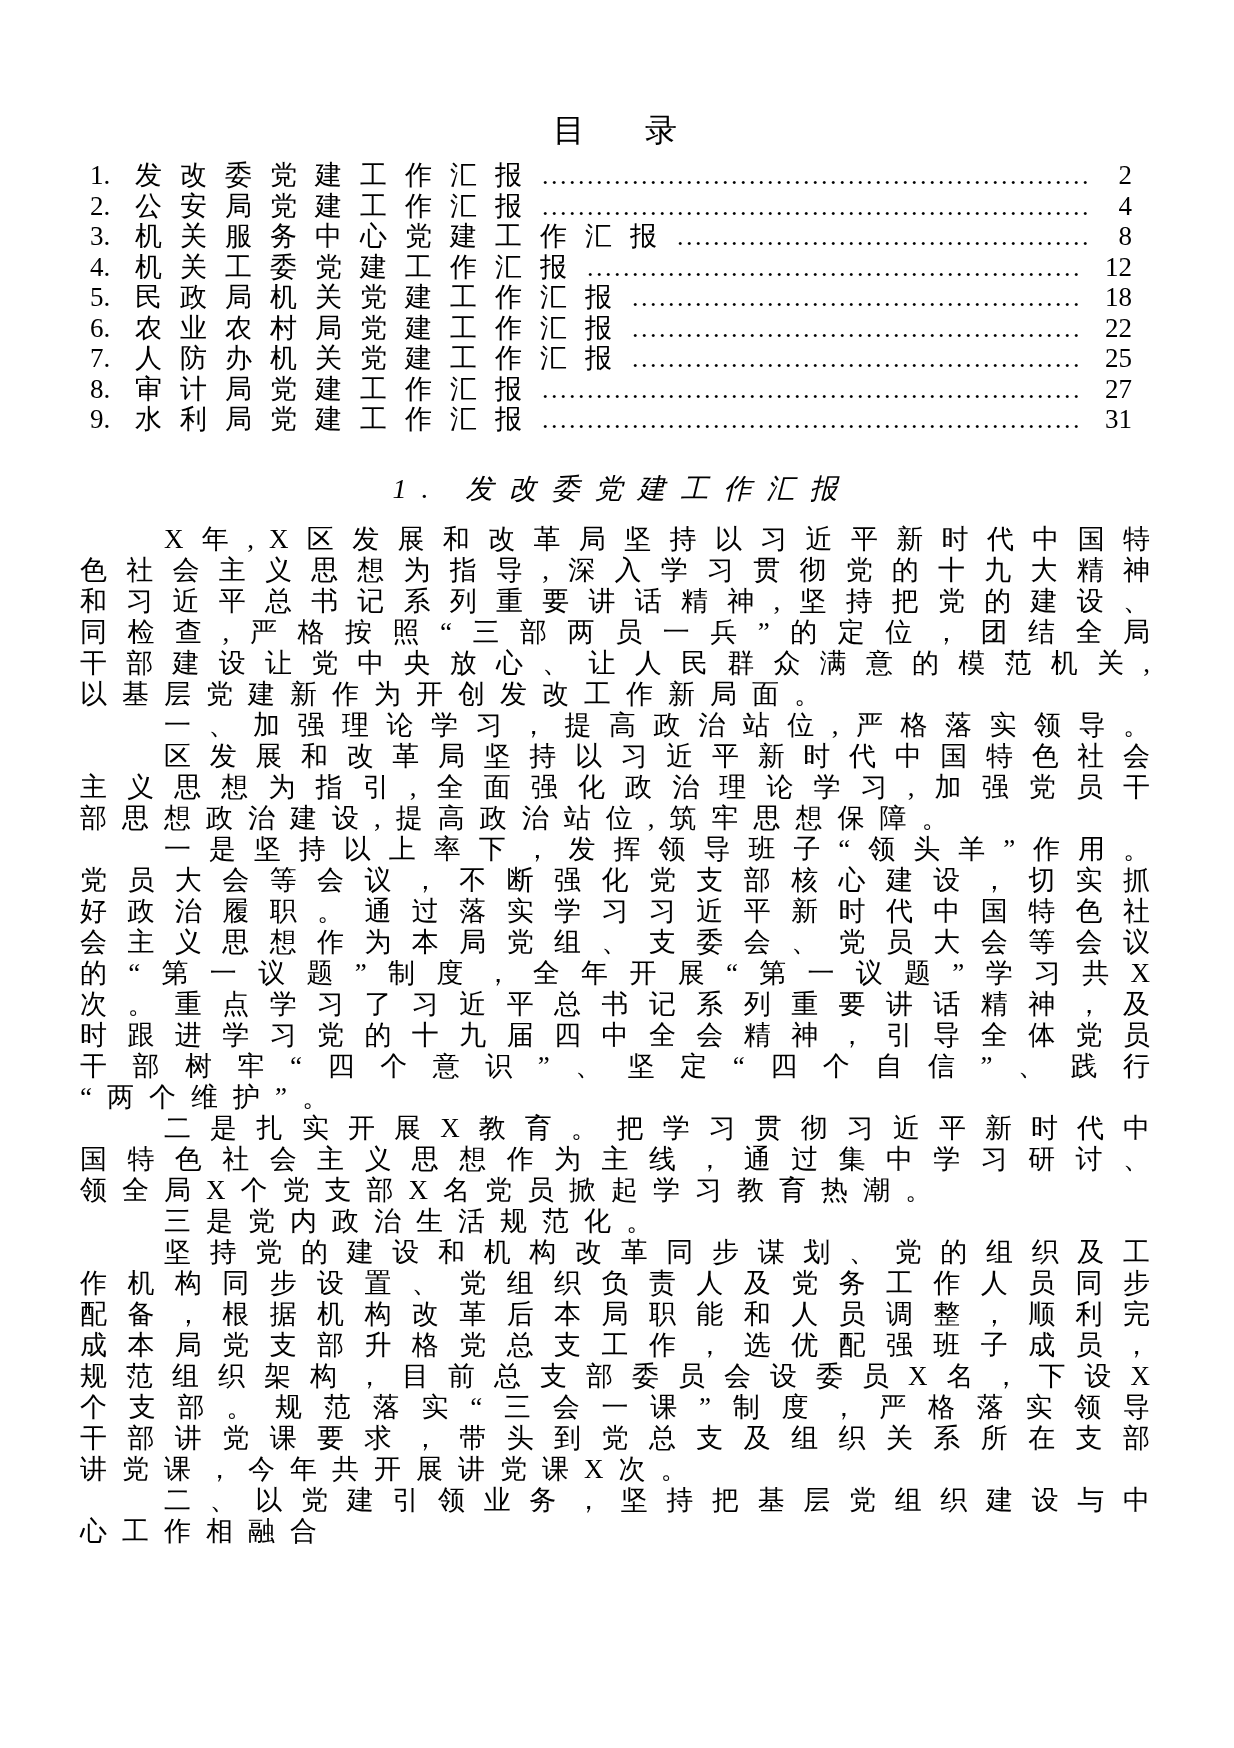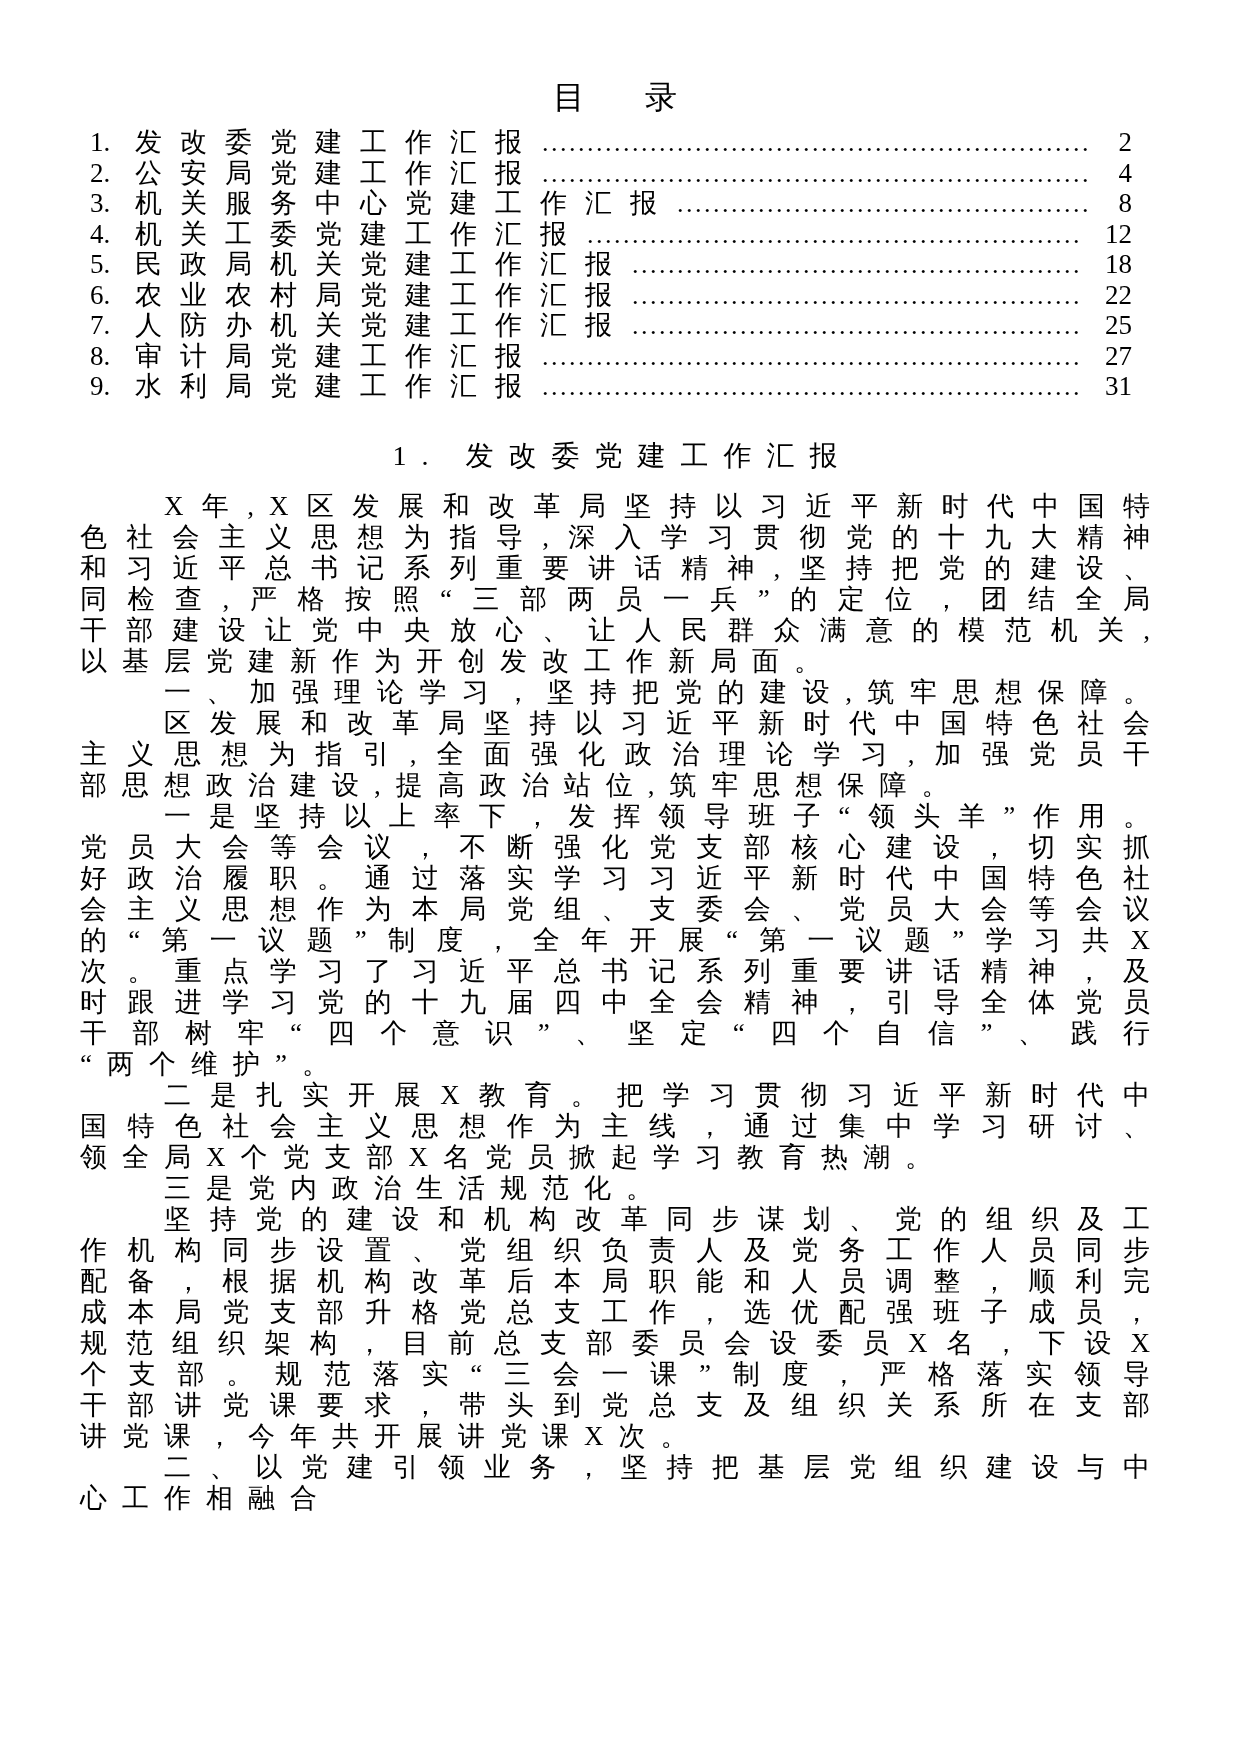--- a/index.html
+++ b/index.html
@@ -14,21 +14,21 @@
     width: 1234px;
     height: 1748px;
     margin: 0 auto;
     background: #ffffff;
     padding: 0 84px 0 80px;
     overflow: hidden;
   }
   
   .doc-title {
     margin: 0;
-    padding-top: 79px;
+    padding-top: 112px;
     text-align: center;
     font-size: 32px;
     font-weight: normal;
     line-height: 36px;
     letter-spacing: 14px;
     word-spacing: 24px;
     text-indent: 14px; 
   }
   
   .toc {
@@ -70,20 +70,21 @@
   }
   
   .section-heading {
     margin: 38px 0 0 0;
     text-align: center;
     font-size: 28px;
     font-weight: normal;
     line-height: 31px;
     letter-spacing: 15px;
     text-indent: 15px;
+    font-style: italic;
   }
   
   .doc-body {
     margin-top: 20px;
     font-size: 27px;
   }
   .para { margin: 0; padding: 0; }
   .line {
     display: block;
     line-height: 31px;
@@ -170,21 +171,21 @@
   <div class="doc-body" id="doc-body">
       <p class="para">
         <span class="line first stretch">X年,X区发展和改革局坚持以习近平新时代中国特</span>
         <span class="line stretch">色社会主义思想为指导,深入学习贯彻党的十九大精神</span>
         <span class="line stretch">和习近平总书记系列重要讲话精神,坚持把党的建设、</span>
         <span class="line stretch">同检查,严格按照“三部两员一兵”的定位，团结全局</span>
         <span class="line stretch">干部建设让党中央放心、让人民群众满意的模范机关,</span>
         <span class="line">以基层党建新作为开创发改工作新局面。</span>
       </p>
       <p class="para">
-        <span class="line first stretch">一、加强理论学习，坚持把党的建设,筑牢思想保障。</span>
+        <span class="line first stretch">一、加强理论学习，提高政治站位,严格落实领导。</span>
       </p>
       <p class="para">
         <span class="line first stretch">区发展和改革局坚持以习近平新时代中国特色社会</span>
         <span class="line stretch">主义思想为指引,全面强化政治理论学习,加强党员干</span>
         <span class="line">部思想政治建设,提高政治站位,筑牢思想保障。</span>
       </p>
       <p class="para">
         <span class="line first stretch">一是坚持以上率下，发挥领导班子“领头羊”作用。</span>
         <span class="line stretch">党员大会等会议，不断强化党支部核心建设，切实抓</span>
         <span class="line stretch">好政治履职。通过落实学习习近平新时代中国特色社</span>

